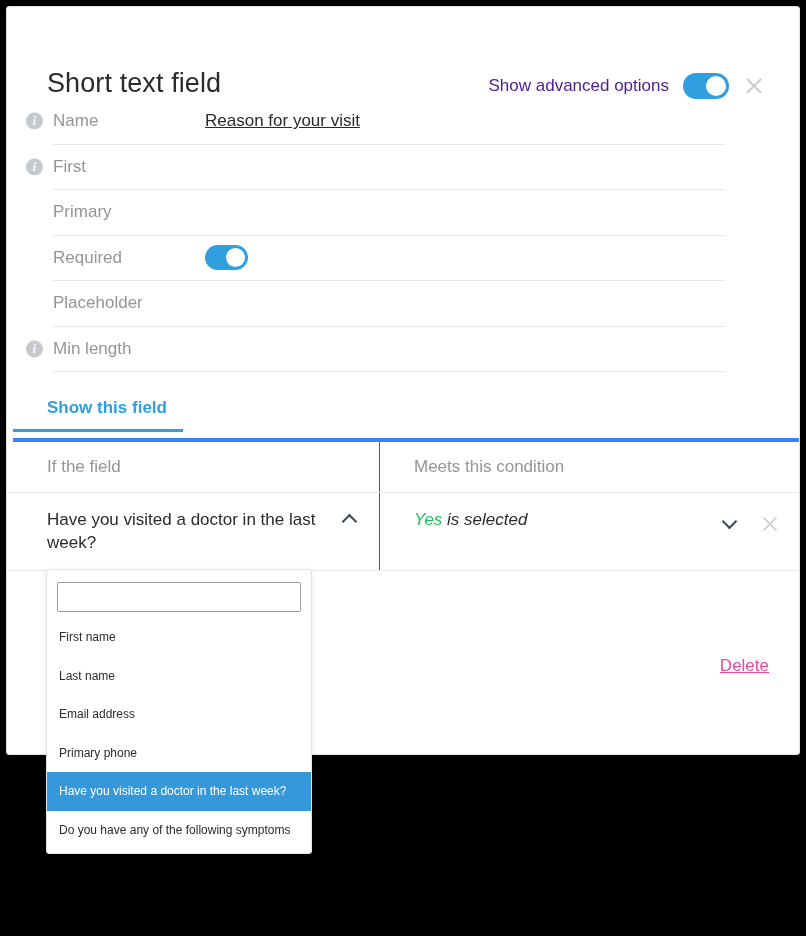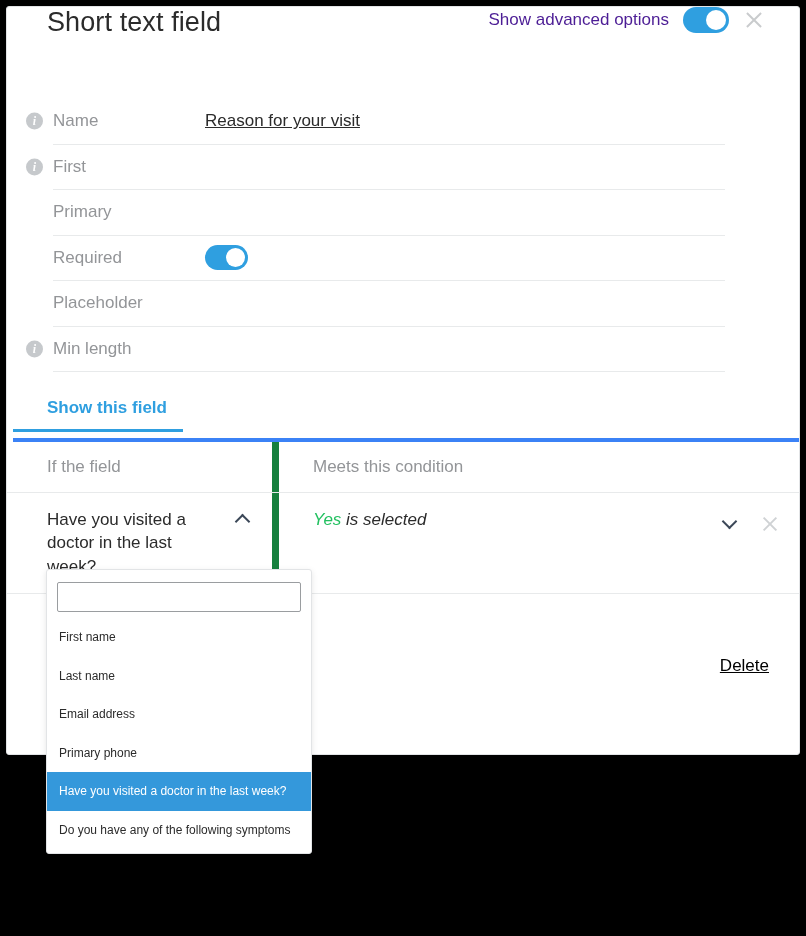--- a/index.html
+++ b/index.html
@@ -25,21 +25,21 @@
     border: 1px solid #e2e4e6;
     border-radius: 3px;
   }
 
   
   .modal-header {
     position: relative;
     height: 92px;
     padding: 0 34px 0 40px;
     display: flex;
-    align-items: flex-start;
+    align-items: flex-end;
   }
   .modal-title {
     font-size: 27px;
     font-weight: 400;
     color: #2b2b2b;
     letter-spacing: 0.1px;
     white-space: nowrap;
   }
   .header-right {
     margin-left: auto;
@@ -151,23 +151,23 @@
     background: #2f9fe0;
   }
 
   
   .cond-table { position: relative; }
   .cond-head, .cond-body {
     display: flex;
   }
   .cond-head { border-bottom: 1px solid #e8eaeb; }
   .cell-left {
-    width: 272px;
+    width: 373px;
     flex: none;
-    border-right: 7px solid #15803d;
+    border-right: 1px solid #15803d;
     padding: 15px 16px 15px 40px;
     position: relative;
   }
   .cell-right {
     flex: 1;
     padding: 15px 22px 15px 34px;
     position: relative;
   }
   .col-head {
     font-size: 17px;
@@ -224,21 +224,21 @@
   
   .modal-footer {
     position: absolute;
     left: 0; right: 0; bottom: 0;
     height: 122px;
   }
   .delete-link {
     position: absolute;
     right: 30px; top: 24px;
     font-size: 17px;
-    color: #000000;
+    color: #ec4899;
     text-decoration: underline;
     cursor: pointer;
   }
 
   
   .dropdown {
     position: absolute;
     left: 46px; top: 569px;
     width: 266px;
     background: #ffffff;

